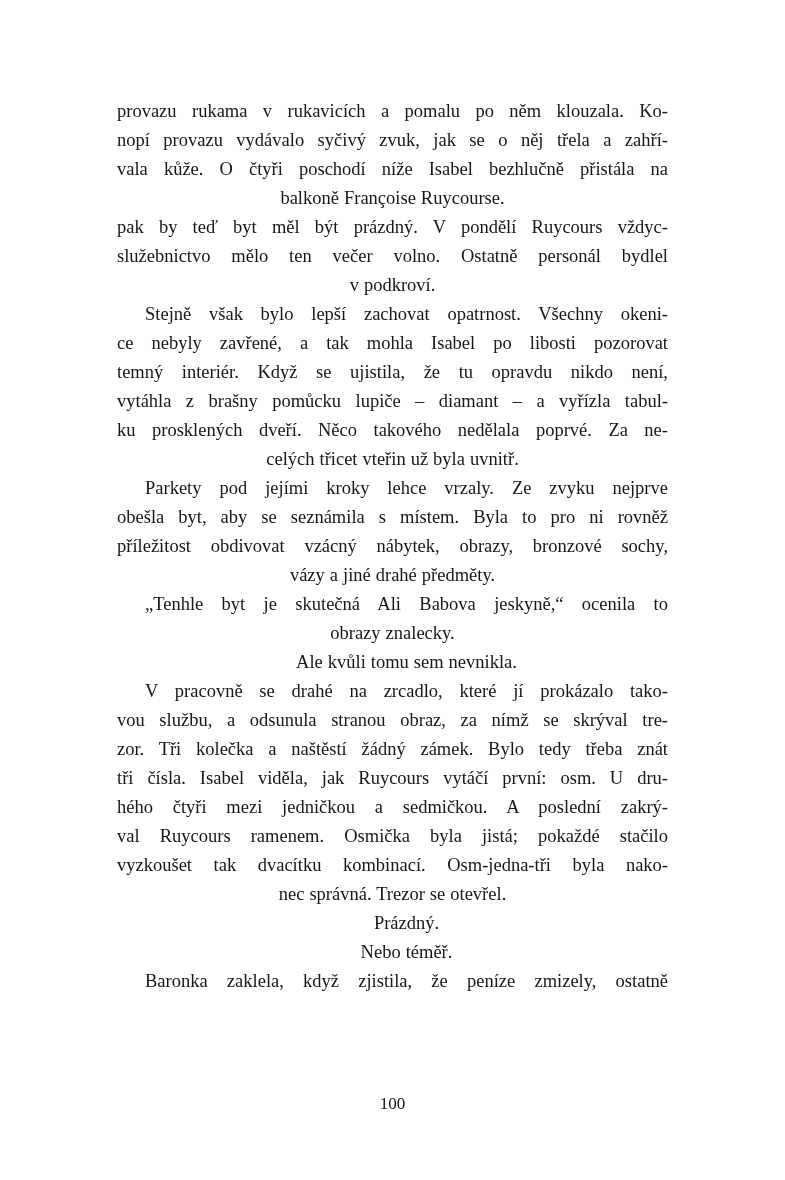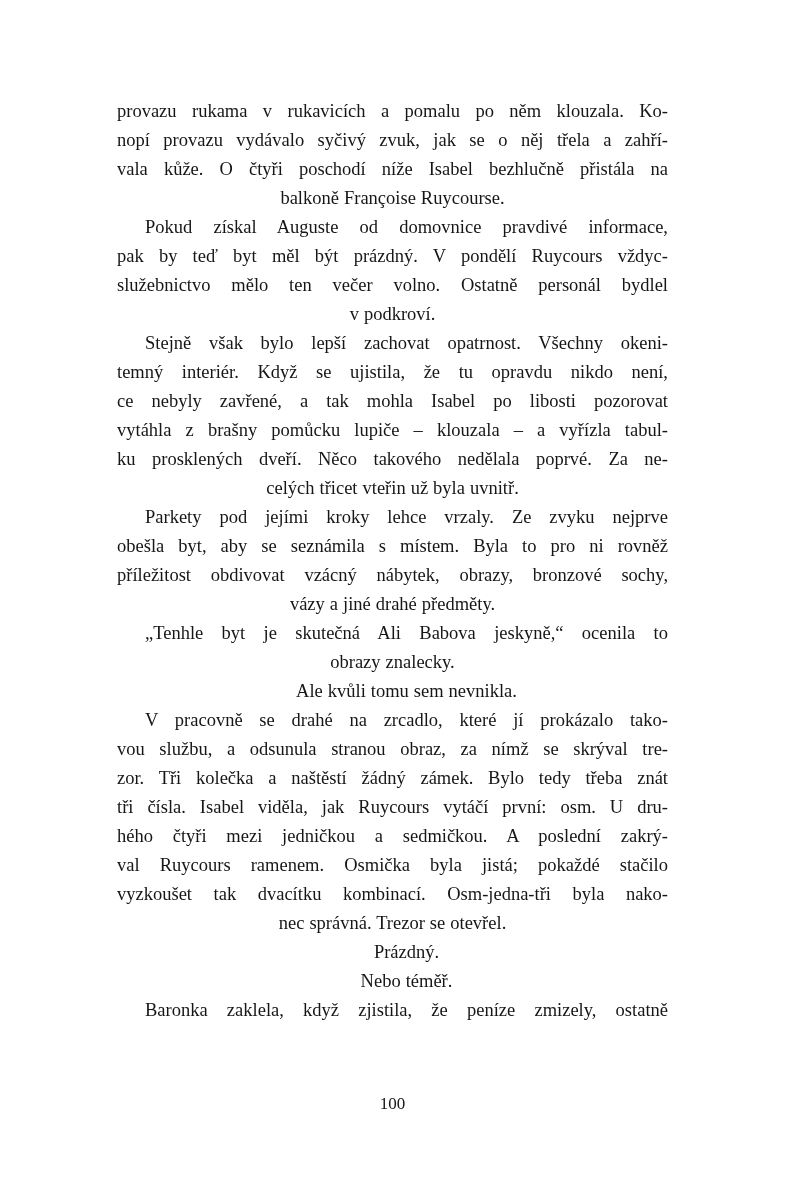--- a/index.html
+++ b/index.html
@@ -49,30 +49,29 @@
 
 <div class="page">
   <div class="text-block">
       <div class="paragraph">
         <div class="line just">provazu rukama v rukavicích a pomalu po něm klouzala. Ko-</div>
         <div class="line just">nopí provazu vydávalo syčivý zvuk, jak se o něj třela a zahří-</div>
         <div class="line just">vala kůže. O čtyři poschodí níže Isabel bezhlučně přistála na</div>
         <div class="line">balkoně Françoise Ruycourse.</div>
       </div>
       <div class="paragraph">
-        <div class="line just indent">Pokud získal Auguste od domovnice pravdivé informace,</div>
         <div class="line just">pak by teď byt měl být prázdný. V pondělí Ruycours vždyc-</div>
         <div class="line just">služebnictvo mělo ten večer volno. Ostatně personál bydlel</div>
         <div class="line">v podkroví.</div>
       </div>
       <div class="paragraph">
         <div class="line just indent">Stejně však bylo lepší zachovat opatrnost. Všechny okeni-</div>
+        <div class="line just">ce nebyly zavřené, a tak mohla Isabel po libosti pozorovat</div>
         <div class="line just">temný interiér. Když se ujistila, že tu opravdu nikdo není,</div>
-        <div class="line just">ce nebyly zavřené, a tak mohla Isabel po libosti pozorovat</div>
-        <div class="line just">vytáhla z brašny pomůcku lupiče – klouzala – a vyřízla tabul-</div>
+        <div class="line just">vytáhla z brašny pomůcku lupiče – diamant – a vyřízla tabul-</div>
         <div class="line just">ku prosklených dveří. Něco takového nedělala poprvé. Za ne-</div>
         <div class="line">celých třicet vteřin už byla uvnitř.</div>
       </div>
       <div class="paragraph">
         <div class="line just indent">Parkety pod jejími kroky lehce vrzaly. Ze zvyku nejprve</div>
         <div class="line just">obešla byt, aby se seznámila s místem. Byla to pro ni rovněž</div>
         <div class="line just">příležitost obdivovat vzácný nábytek, obrazy, bronzové sochy,</div>
         <div class="line">vázy a jiné drahé předměty.</div>
       </div>
       <div class="paragraph">

